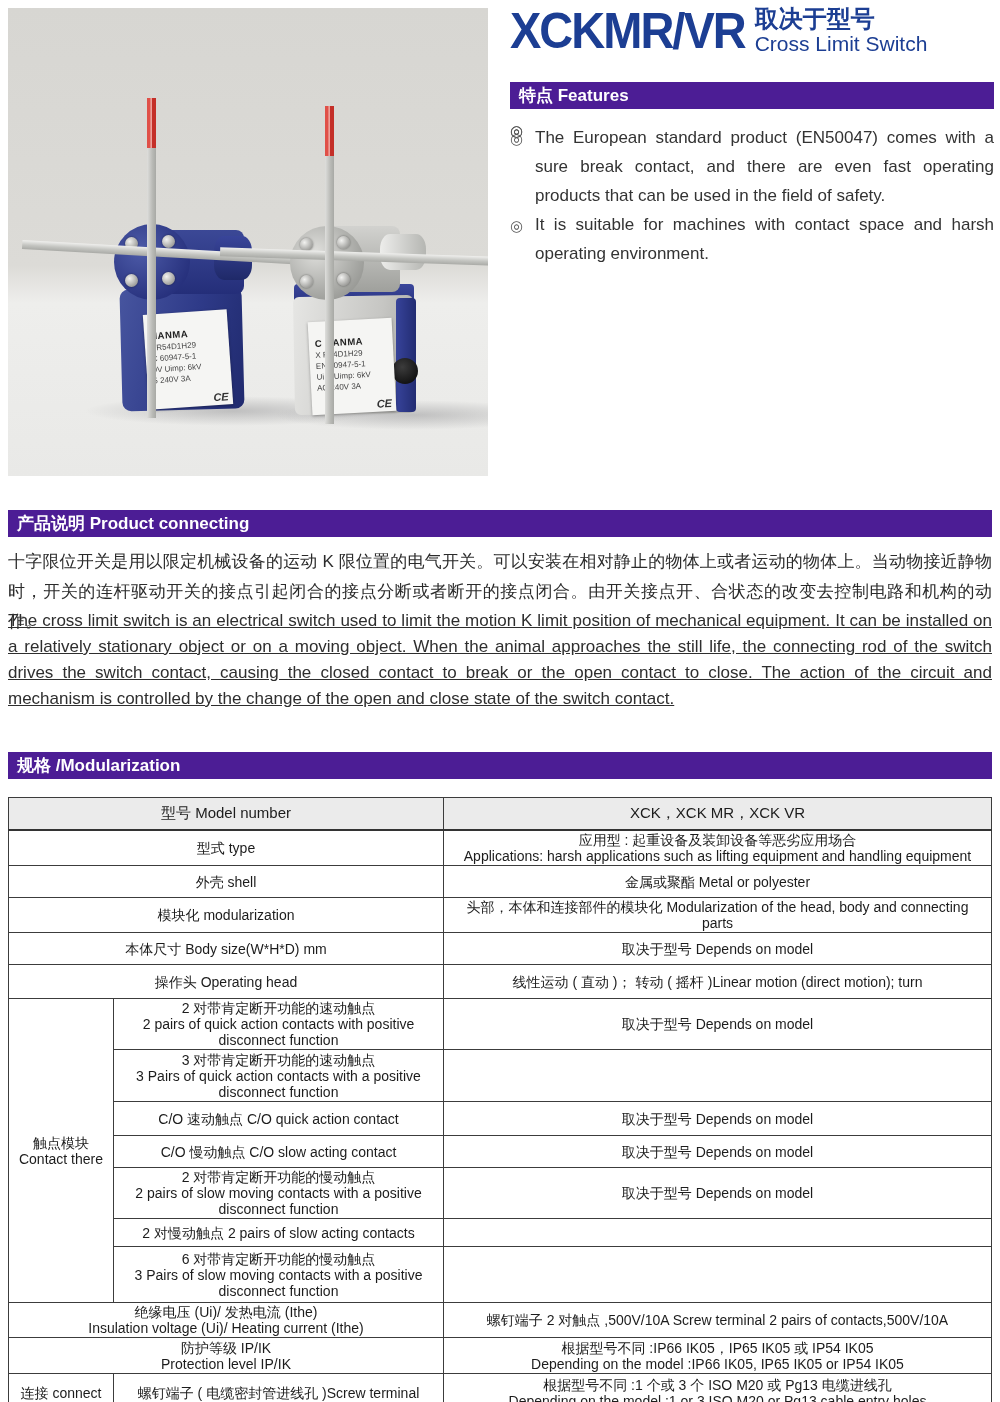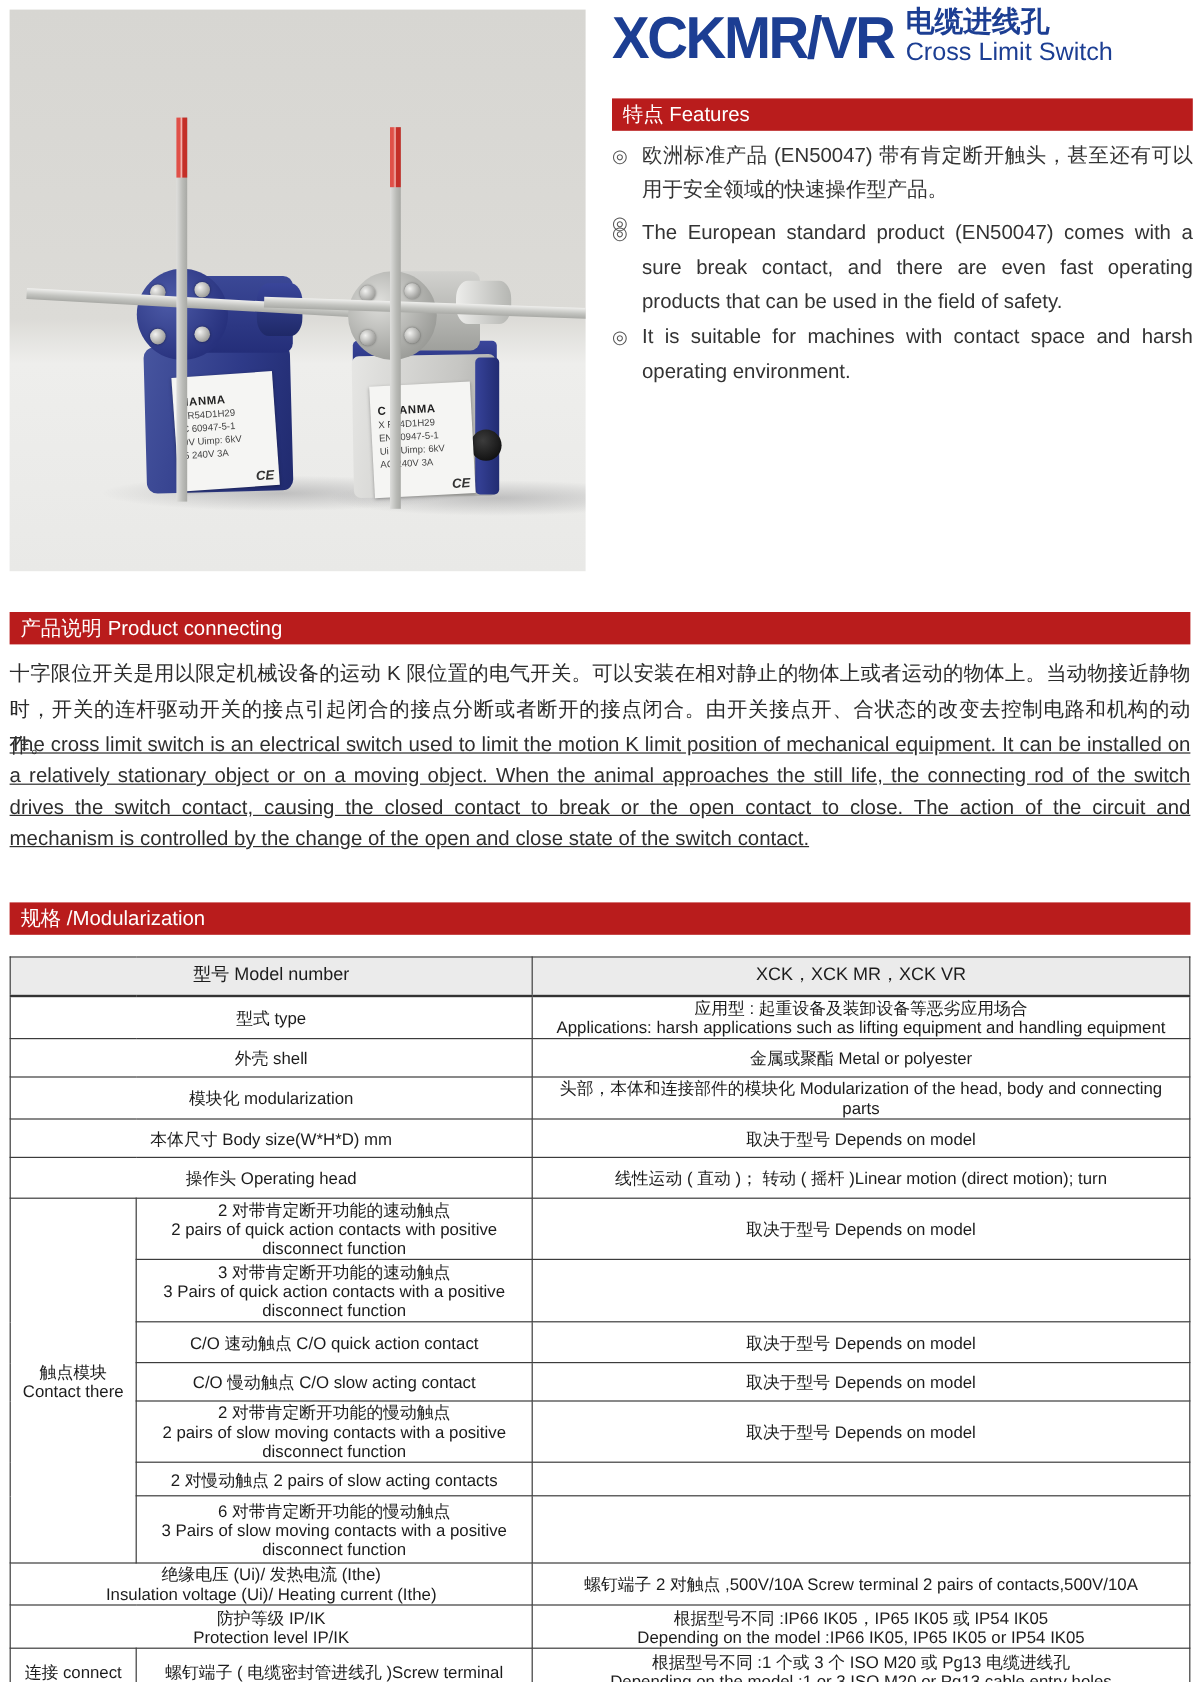--- a/index.html
+++ b/index.html
@@ -43,21 +43,21 @@
   .knob{position:absolute;width:26px;height:26px;border-radius:50%;
     background:radial-gradient(circle at 40% 35%,#3c3c3c,#121212 75%);}
   
   .title-row{position:absolute;left:510px;top:4px;width:484px;display:flex;align-items:flex-start;}
   .big-title{font-size:47px;line-height:52px;font-weight:bold;letter-spacing:-2px;
     color:#1c3e93;transform:scaleY(1.05);transform-origin:top left;white-space:nowrap;}
   .sub-stack{margin-left:10px;margin-top:2px;color:#1c3e93;}
   .sub-zh{font-size:24px;font-weight:bold;line-height:26px;}
   .sub-en{font-size:21px;line-height:24px;}
   
-  .banner{position:absolute;background:#b91c1c;color:#fff;font-weight:normal;
+  .banner{position:absolute;background:#4c1d95;color:#fff;font-weight:bold;
     font-size:17px;line-height:27px;height:27px;padding-left:9px;box-sizing:border-box;}
   
   .features-list{position:absolute;left:510px;top:116px;width:484px;}
   .feat{position:relative;padding-left:25px;font-size:17px;color:#333;}
   .feat .bullet{position:absolute;left:0;top:1px;font-size:15px;color:#555;}
   .feat.zh{line-height:28px;text-align:justify;}
   .feat.en{line-height:29px;text-align:justify;}
   .feat.gap{margin-top:7px;}
   
   .para{position:absolute;left:8px;width:984px;text-align:justify;}
@@ -127,30 +127,30 @@
     <div class="hrod" style="left:212px;top:244px;width:272px;transform:rotate(2deg);"></div>
     <div class="vrod" style="left:317px;top:98px;height:318px;">
       <div class="tip"></div>
     </div>
   </div>
 </div>
 
 <div class="title-row">
   <div class="big-title">XCKMR/VR</div>
   <div class="sub-stack">
-    <div class="sub-zh">电缆进线孔</div>
+    <div class="sub-zh">取决于型号</div>
     <div class="sub-en">Cross Limit Switch</div>
   </div>
 </div>
 
 <div class="banner" style="left:510px;top:82px;width:484px;">特点 Features</div>
 
 <div class="features-list">
   <div class="feat zh">
-    <span class="bullet">◎</span><span>欧洲标准产品 (EN50047) 带有肯定断开触头，甚至还有可以用于安全领域的快速操作型产品。</span>
+    <span class="bullet">◎</span>
   </div>
   <div class="feat zh">
     <span class="bullet">◎</span>
   </div>
   <div class="feat en gap">
     <span class="bullet">◎</span><span>The European standard product (EN50047) comes with a sure break contact, and there are even fast operating products that can be used in the field of safety.</span>
   </div>
   <div class="feat en">
     <span class="bullet">◎</span><span>It is suitable for machines with contact space and harsh operating environment.</span>
   </div>

